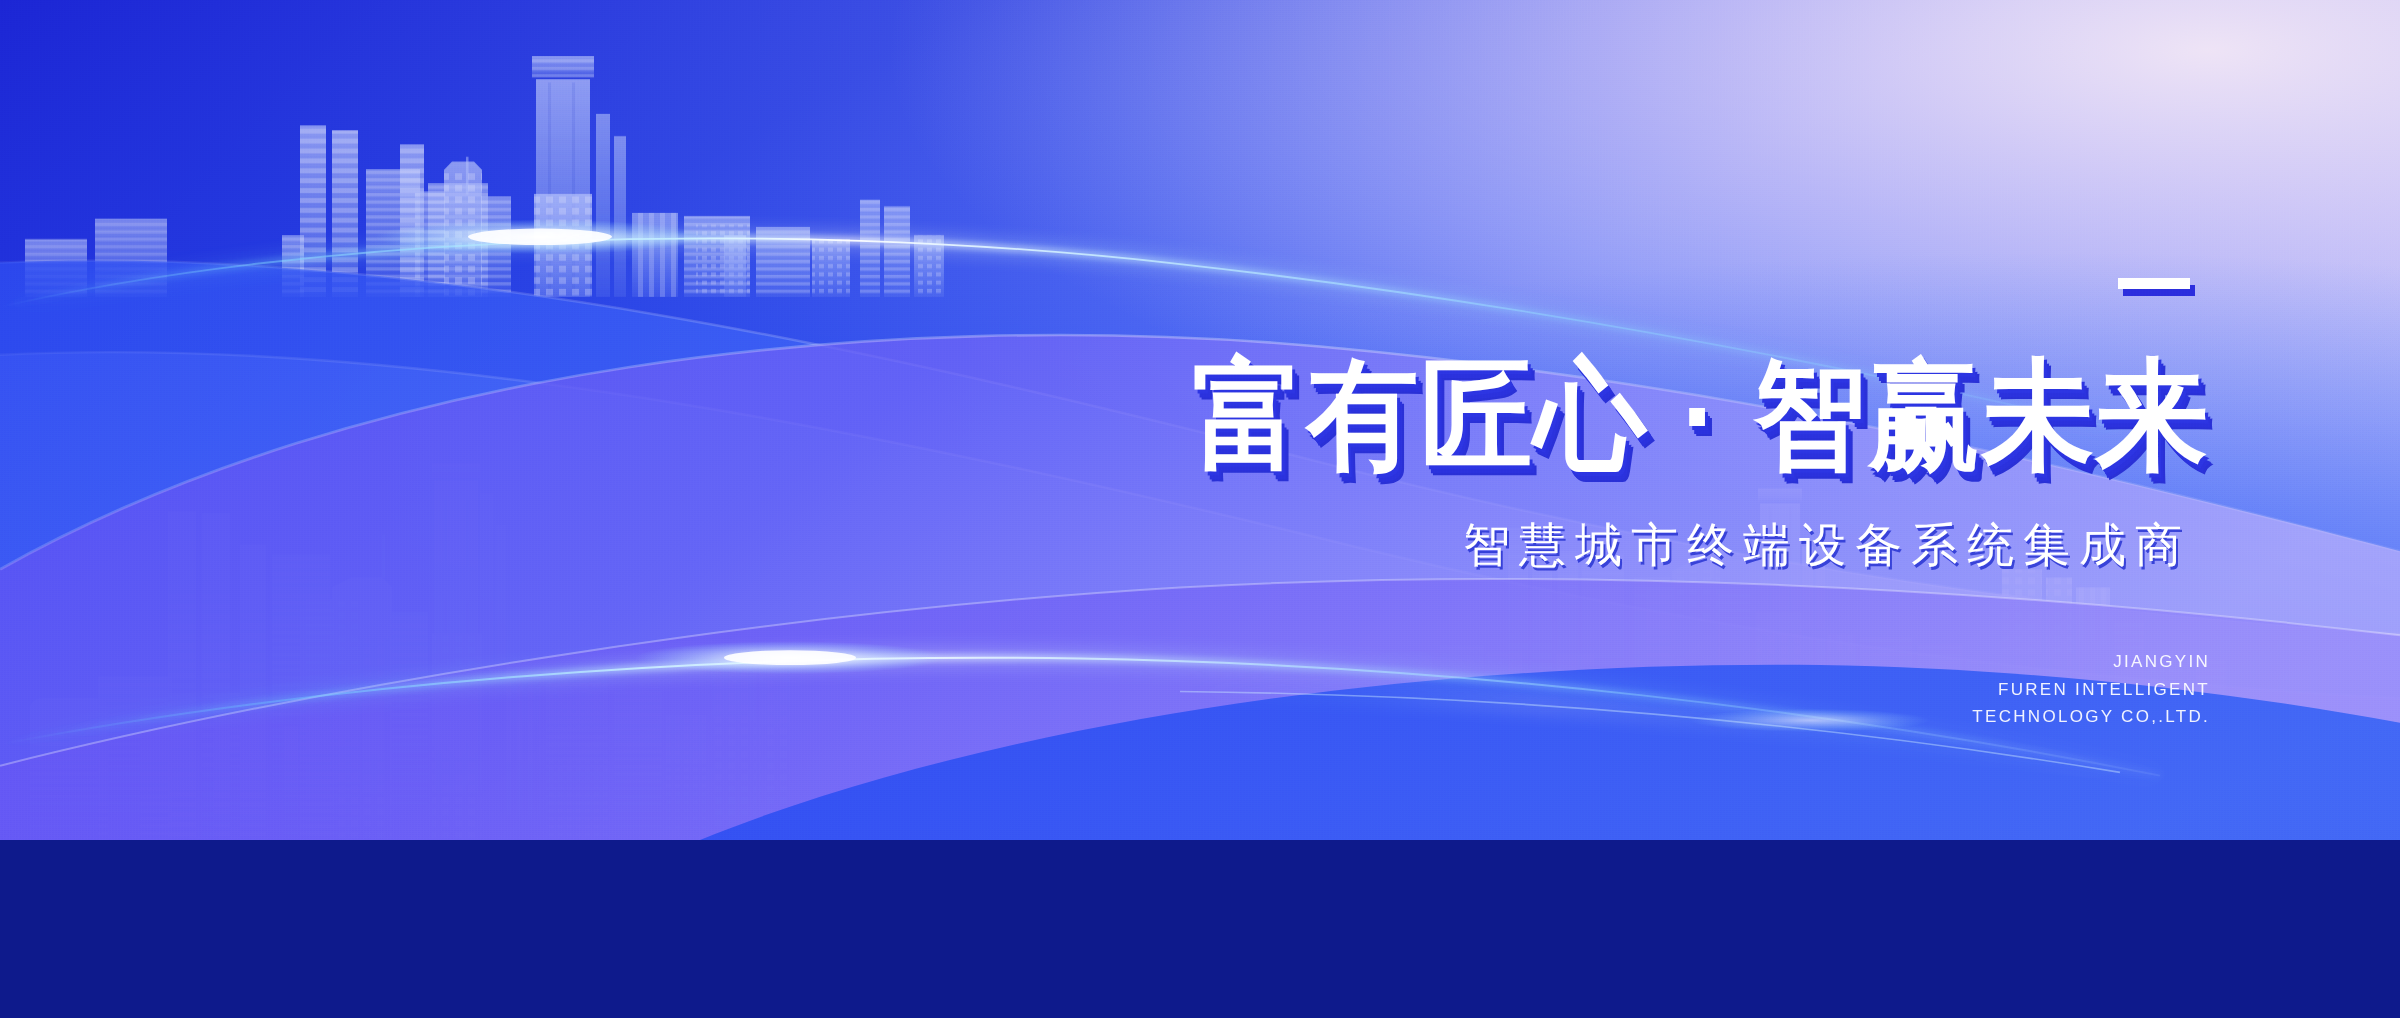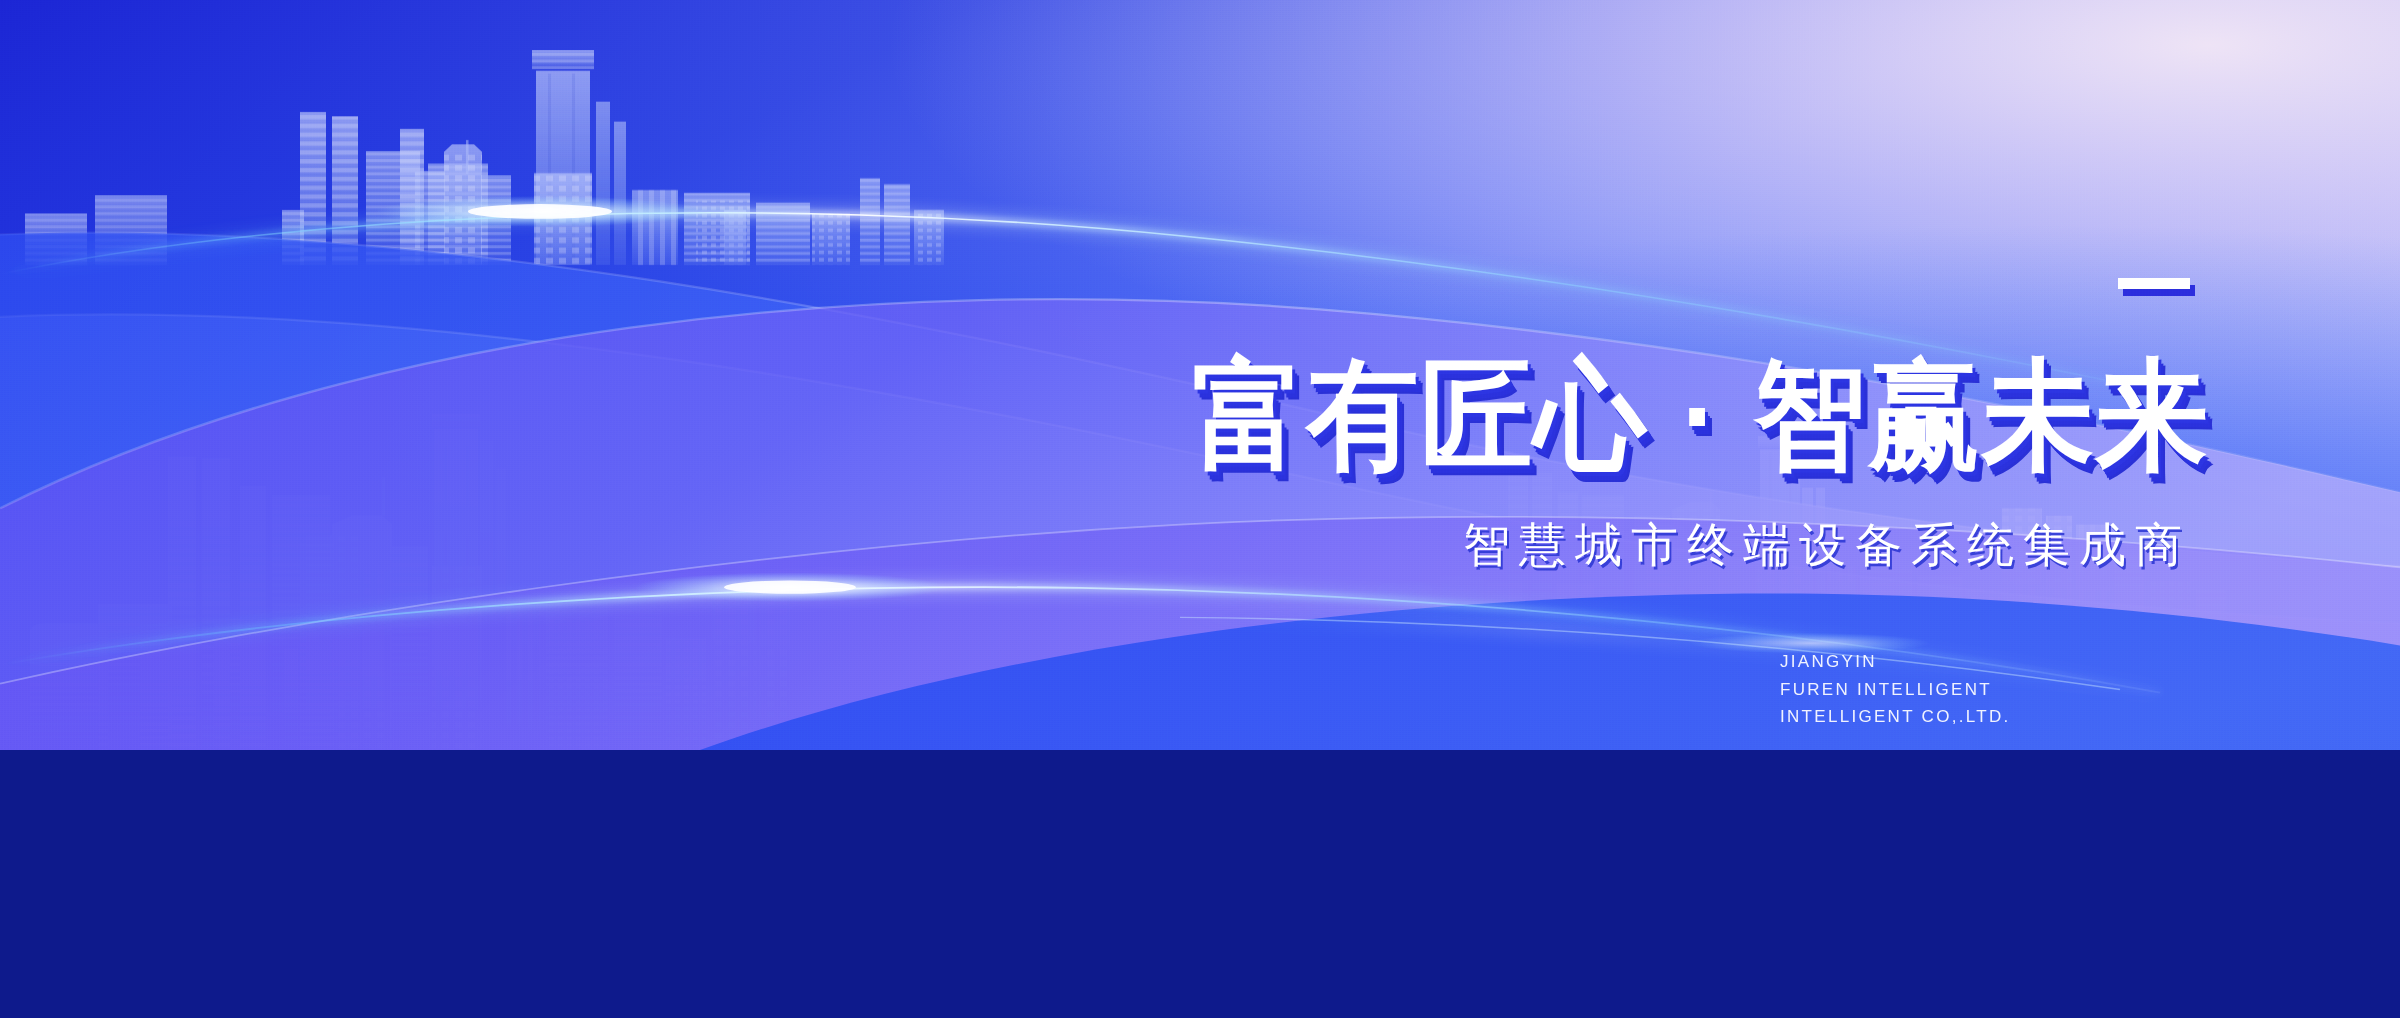--- a/index.html
+++ b/index.html
@@ -4,21 +4,21 @@
 <title>Banner</title>
 <style>
   html, body {
     margin: 0;
     padding: 0;
     background: #0e1a8c;
   }
   #stage {
     position: relative;
     width: 2400px;
-    height: 750px;
+    height: 840px;
     overflow: hidden;
     font-family: "Liberation Sans", "DejaVu Sans", sans-serif;
     background: #000000;
   }
   .layer {
     position: absolute;
     inset: 0;
     width: 100%;
     height: 100%;
   }
@@ -75,21 +75,21 @@
     font-weight: 400;
     letter-spacing: 9px;
     white-space: nowrap;
     text-shadow: 2px 3px 0 rgba(40,52,210,0.85);
   }
   #company-block {
     position: absolute;
     left: 1780px;
     top: 648px;
     width: 430px;
-    text-align: left;
+    text-align: right;
     color: rgba(255,255,255,0.92);
     font-size: 17px;
     line-height: 1.62;
     letter-spacing: 2.3px;
     white-space: nowrap;
   }
   .company-line { display: block; }
 
   
   #grain {
@@ -474,18 +474,18 @@
 
     <div id="dash-mark"></div>
 
     <div id="main-title">富有匠心 · 智赢未来</div>
 
     <div id="subtitle">智慧城市终端设备系统集成商</div>
 
     <div id="company-block">
       <span class="company-line">JIANGYIN</span>
       <span class="company-line">FUREN INTELLIGENT</span>
-      <span class="company-line">INTELLIGENT CO,.LTD.</span>
+      <span class="company-line">TECHNOLOGY CO,.LTD.</span>
     </div>
   </div>
 
   <div id="grain"></div>
 </div>
 
 </body></html>

